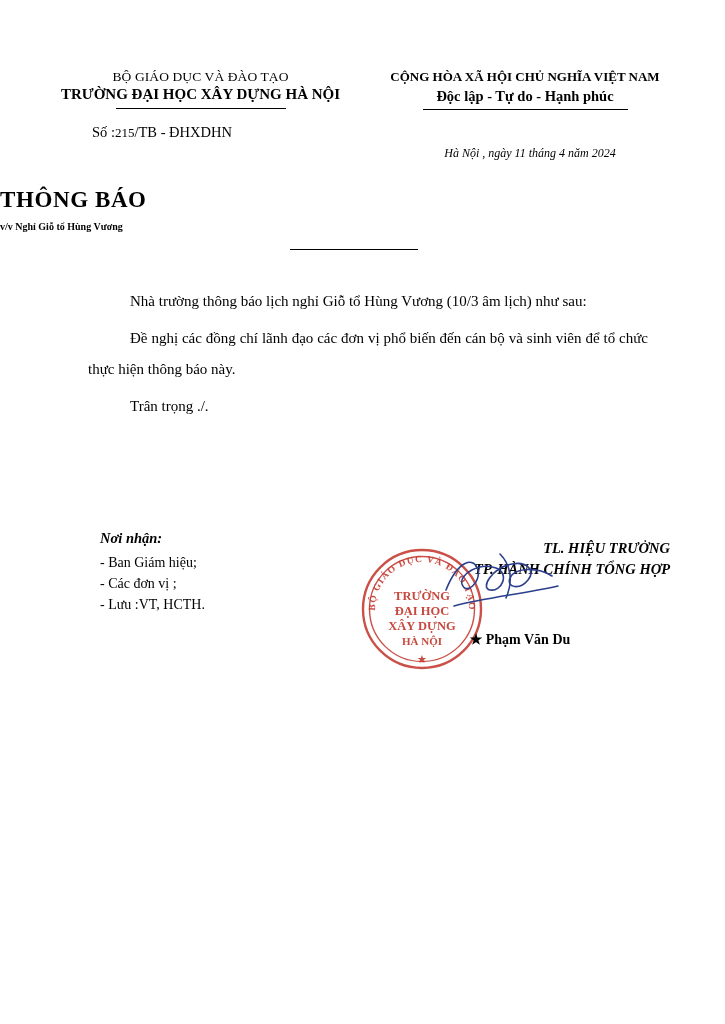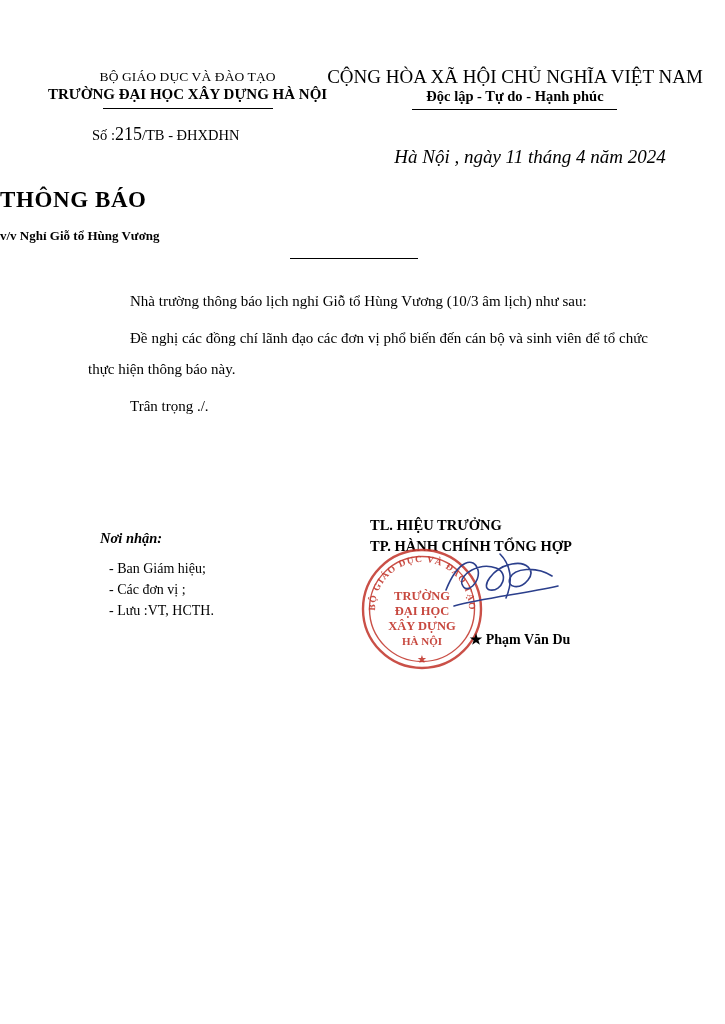--- a/index.html
+++ b/index.html
@@ -48,22 +48,22 @@
     line-height: 17px;
     white-space: nowrap;
   }
   .org-line-2 {
     font-size: 15px;
     font-weight: bold;
     line-height: 19px;
     white-space: nowrap;
   }
   .nation-line-1 {
-    font-size: 19px;
-    font-weight: normal;
+    font-size: 13px;
+    font-weight: bold;
     line-height: 18px;
     white-space: nowrap;
   }
   .nation-line-2 {
     font-size: 14.5px;
     font-weight: bold;
     line-height: 20px;
     white-space: nowrap;
   }
   .rule-left {
@@ -81,54 +81,54 @@
 
   
   .so-hieu {
     position: absolute;
     top: 124px;
     left: 92px;
     font-size: 14.5px;
     white-space: nowrap;
   }
   .so-hieu .num {
-    font-size: 18px;
+    font-size: 13px;
   }
 
   
   .date-line {
     position: absolute;
     top: 146px;
     left: 380px;
     width: 300px;
     text-align: center;
     font-style: italic;
-    font-size: 19px;
+    font-size: 12px;
     white-space: nowrap;
   }
 
   
   .title-block {
     position: absolute;
     top: 186px;
     left: 0;
     width: 708px;
     text-align: left;
   }
   .doc-title {
     font-size: 23px;
     font-weight: bold;
     letter-spacing: 0.6px;
     line-height: 27px;
   }
   .doc-subtitle {
-    font-size: 13px;
+    font-size: 10px;
     font-weight: bold;
     line-height: 20px;
-    margin-top: 13px;
+    margin-top: 4px;
   }
   .rule-title {
     width: 128px;
     height: 1px;
     background: #000;
     margin: 12px auto 0 auto;
   }
 
   
   .body-text {
@@ -145,24 +145,25 @@
     text-indent: 42px;
   }
   .p-justified {
     text-align: justify;
     text-align-last: left;
   }
 
   
   .sign-block {
     position: absolute;
-    top: 515px;
+    top: 538px;
     left: 370px;
     width: 300px;
-    text-align: left;
+    text-align: right;
+    font-style: italic;
   }
   .sign-line-1 {
     font-size: 14.5px;
     font-weight: bold;
     line-height: 21px;
   }
   .sign-line-2 {
     font-size: 14.5px;
     font-weight: bold;
     line-height: 21px;
@@ -208,21 +209,21 @@
     line-height: 21px;
   }
   .recipients .head {
     font-weight: bold;
     font-style: italic;
     font-size: 14.5px;
     margin-bottom: 3px;
   }
   .recipients ul {
     list-style: none;
-    margin: 9px;
+    margin: 0;
     padding: 0;
   }
   .recipients li {
     white-space: nowrap;
   }
 </style>
 </head>
 <body>
 
 <div class="page">

